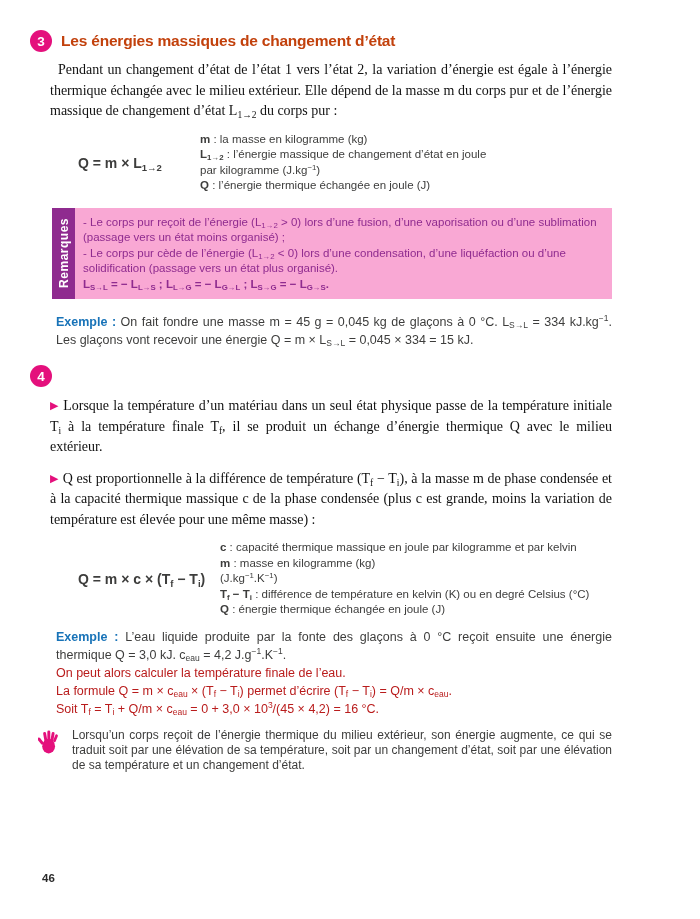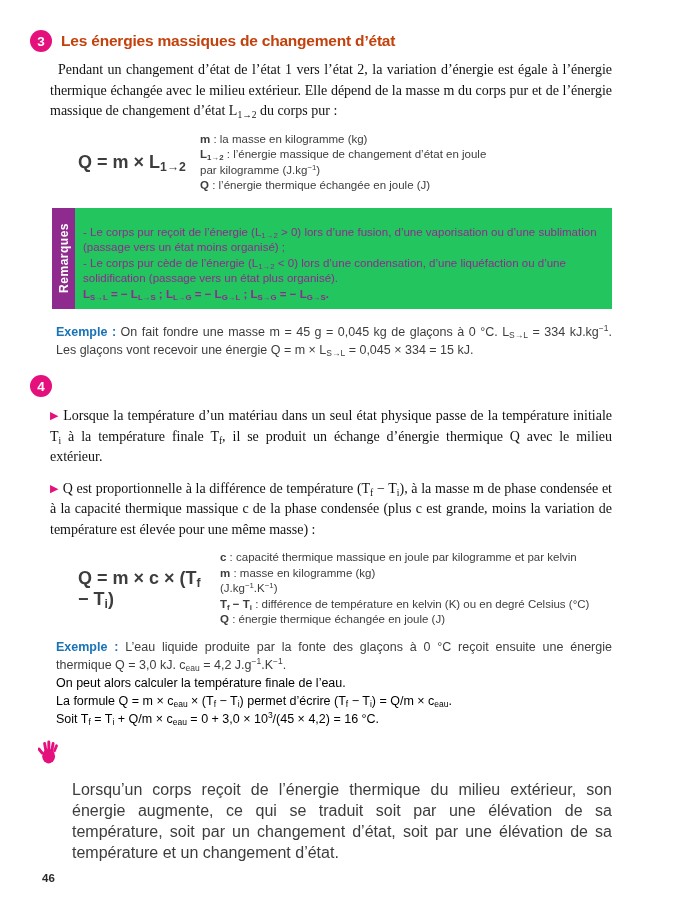--- a/index.html
+++ b/index.html
@@ -44,21 +44,21 @@
   .tri{color:#E4107C;font-size:11px;vertical-align:1px;padding-right:4px;}
 
   
   .formula-block{
     display:flex;align-items:center;
     margin:8px 88px 10px 50px;
     color:#3D3D3C;
   }
   .formula{
     flex:none;width:138px;
-    font-weight:bold;font-size:18px;
+    font-weight:bold;font-size:14px;
     padding-left:28px;box-sizing:border-box;
   }
   .formula-block.fb2 .formula{width:158px;}
   .defs{flex:1;font-size:11.5px;line-height:15.5px;margin-left:12px;}
   .defs b{font-weight:bold;}
 
   
   .remarques{
     display:flex;align-items:stretch;
     margin:14px 88px 14px 52px;
@@ -66,48 +66,47 @@
   .remarques-tab{
     flex:none;width:23px;
     background:#8F2B8F;
     display:flex;align-items:center;justify-content:center;
   }
   .remarques-tab span{
     writing-mode:vertical-rl;transform:rotate(180deg);
     color:#ffffff;font-weight:bold;font-size:12px;letter-spacing:0.5px;
   }
   .remarques-body{
-    flex:1;background:#22c55e;
-    padding:17px 10px 7px 8px;
+    flex:1;background:#f9a8d4;
+    padding:7px 10px 7px 8px;
     color:#8F2B8F;font-size:11.5px;line-height:15.5px;
   }
 
   
   .exemple{
     margin:6px 88px 8px 56px;
     font-size:12.5px;line-height:18px;color:#3D3D3C;
     text-align:justify;
   }
   .ex-label{color:#1873B8;font-weight:bold;}
 
   .plain-lines{
     margin:0 88px 8px 56px;
-    font-size:12.5px;line-height:18px;color:#000000;
+    font-size:12.5px;line-height:18px;color:#b91c1c;
   }
 
   
   .hand-note{
     display:flex;gap:12px;
     margin:10px 88px 0 38px;
   }
   .hand-icon{flex:none;width:22px;padding-top:2px;}
   .hand-note-text{
-    font-size:16px;line-height:21px;color:#3D3D3C;
+    font-size:12px;line-height:15px;color:#3D3D3C;
     text-align:justify;
-    margin-top:41px;
   }
 
   .page-number{
     position:absolute;left:42px;top:872px;
     font-weight:bold;font-size:11.5px;color:#2a2a2a;text-align:center;
   }
   .spacer-s3{height:30px;}
 </style>
 </head>
 <body>

